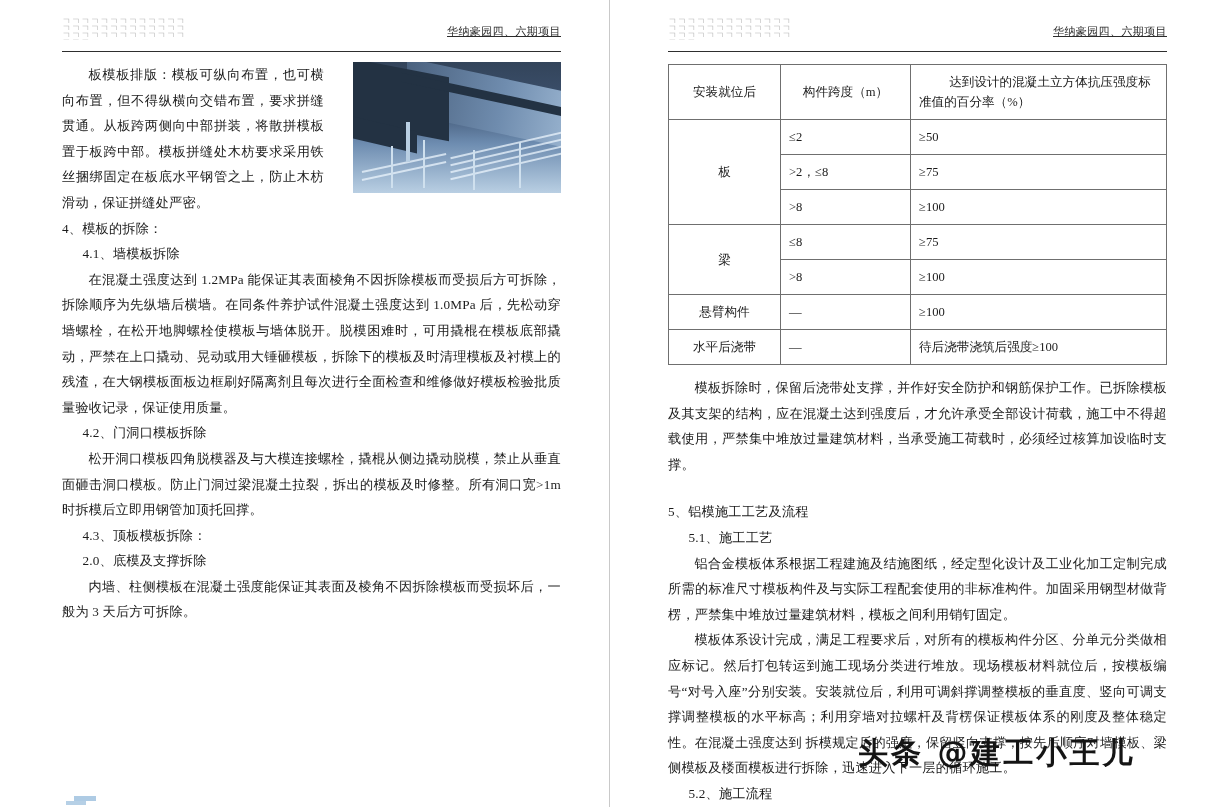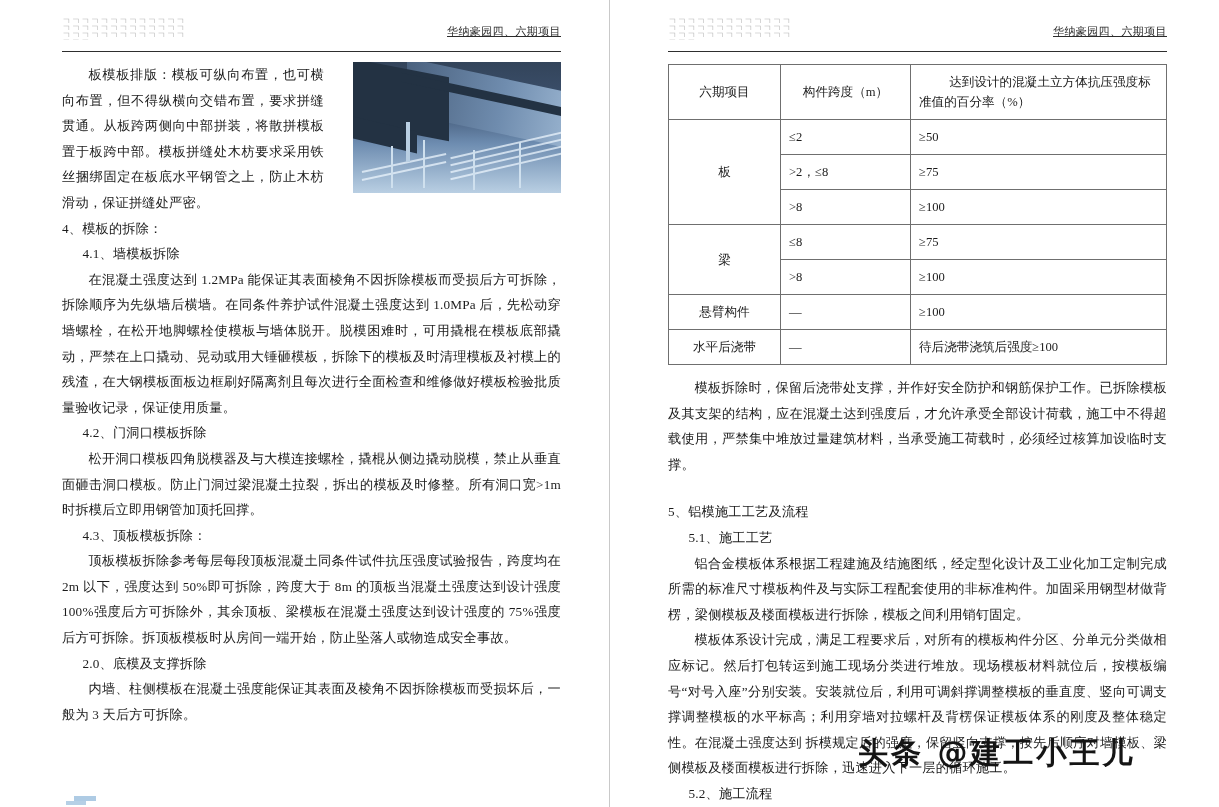--- a/index.html
+++ b/index.html
@@ -209,21 +209,20 @@
         <div class="intro-text">板模板排版：模板可纵向布置，也可横向布置，但不得纵横向交错布置，要求拼缝贯通。从板跨两侧向中部拼装，将散拼模板置于板跨中部。模板拼缝处木枋要求采用铁丝捆绑固定在板底水平钢管之上，防止木枋滑动，保证拼缝处严密。</div>
       </div>
 
       <div class="body">
         <p class="p-flush">4、模板的拆除：</p>
         <p class="p-l2">4.1、墙模板拆除</p>
         <p class="p">在混凝土强度达到 1.2MPa 能保证其表面棱角不因拆除模板而受损后方可拆除，拆除顺序为先纵墙后横墙。在同条件养护试件混凝土强度达到 1.0MPa 后，先松动穿墙螺栓，在松开地脚螺栓使模板与墙体脱开。脱模困难时，可用撬棍在模板底部撬动，严禁在上口撬动、晃动或用大锤砸模板，拆除下的模板及时清理模板及衬模上的残渣，在大钢模板面板边框刷好隔离剂且每次进行全面检查和维修做好模板检验批质量验收记录，保证使用质量。</p>
         <p class="p-l2">4.2、门洞口模板拆除</p>
         <p class="p">松开洞口模板四角脱模器及与大模连接螺栓，撬棍从侧边撬动脱模，禁止从垂直面砸击洞口模板。防止门洞过梁混凝土拉裂，拆出的模板及时修整。所有洞口宽&gt;1m 时拆模后立即用钢管加顶托回撑。</p>
         <p class="p-l2">4.3、顶板模板拆除：</p>
-        <p class="p">顶板模板拆除参考每层每段顶板混凝土同条件试件抗压强度试验报告，跨度均在 2m 以下，强度达到 50%即可拆除，跨度大于 8m 的顶板当混凝土强度达到设计强度 100%强度后方可拆除外，其余顶板、梁模板在混凝土强度达到设计强度的 75%强度后方可拆除。拆顶板模板时从房间一端开始，防止坠落人或物造成安全事故。</p>
         <p class="p-l2">2.0、底模及支撑拆除</p>
         <p class="p">内墙、柱侧模板在混凝土强度能保证其表面及棱角不因拆除模板而受损坏后，一般为 3 天后方可拆除。</p>
 
       </div>
 
     </div>
     <div class="blue-mark"></div>
     <div class="blue-mark-r"></div>
   </div>
 
@@ -232,21 +231,21 @@
 
       <div class="header">
         <div class="hdr-deco">ㄱㄱㄱㄱㄱㄱㄱㄱㄱㄱㄱㄱㄱㄱㄱㄱㄱㄱㄱㄱㄱㄱㄱㄱㄱㄱㄱㄱㄱㄱㄱㄱㄱㄱㄱㄱㄱㄱㄱㄱㄱㄱ</div>
         <div class="hdr-title">华纳豪园四、六期项目</div>
         <div class="hdr-rule"></div>
       </div>
 
       <table class="spec">
         <thead>
           <tr>
-            <th class="h-type">六期项目</th>
+            <th class="h-type">安装就位后</th>
             <th class="h-span">构件跨度（m）</th>
             <th class="h-pct">达到设计的混凝土立方体抗压强度标准值的百分率（%）</th>
           </tr>
         </thead>
         <tbody>
           <tr>
             <td class="c-type" rowspan="3">板</td>
             <td class="c-span">≤2</td>
             <td class="c-pct">≥50</td>
           </tr>
@@ -278,21 +277,21 @@
             <td class="c-pct">待后浇带浇筑后强度≥100</td>
           </tr>
         </tbody>
       </table>
 
       <div class="body" style="margin-top:10px;">
         <p class="p">模板拆除时，保留后浇带处支撑，并作好安全防护和钢筋保护工作。已拆除模板及其支架的结构，应在混凝土达到强度后，才允许承受全部设计荷载，施工中不得超载使用，严禁集中堆放过量建筑材料，当承受施工荷载时，必须经过核算加设临时支撑。</p>
         <div class="gap-md"></div>
         <p class="p-flush">5、铝模施工工艺及流程</p>
         <p class="p-l2">5.1、施工工艺</p>
-        <p class="p">铝合金模板体系根据工程建施及结施图纸，经定型化设计及工业化加工定制完成所需的标准尺寸模板构件及与实际工程配套使用的非标准构件。加固采用钢型材做背楞，梁侧模板及楼面模板进行拆除，模板之间利用销钉固定。</p>
+        <p class="p">铝合金模板体系根据工程建施及结施图纸，经定型化设计及工业化加工定制完成所需的标准尺寸模板构件及与实际工程配套使用的非标准构件。加固采用钢型材做背楞，严禁集中堆放过量建筑材料，模板之间利用销钉固定。</p>
         <p class="p">模板体系设计完成，满足工程要求后，对所有的模板构件分区、分单元分类做相应标记。然后打包转运到施工现场分类进行堆放。现场模板材料就位后，按模板编号“对号入座”分别安装。安装就位后，利用可调斜撑调整模板的垂直度、竖向可调支撑调整模板的水平标高；利用穿墙对拉螺杆及背楞保证模板体系的刚度及整体稳定性。在混凝土强度达到 拆模规定后的强度，保留竖向支撑，按先后顺序对墙模板、梁侧模板及楼面模板进行拆除，迅速进入下一层的循环施工。</p>
         <p class="p-l2">5.2、施工流程</p>
         <p class="p">测量放线——剪力墙钢筋绑扎——墙模板安装——梁模板安装——楼板安装——模板验收——梁板钢筋绑扎——钢筋验收——浇筑混凝土——拆模——转运下一层。</p>
 
       </div>
 
     </div>
     <div class="watermark">头条 @建工小王儿</div>
   </div>
 

